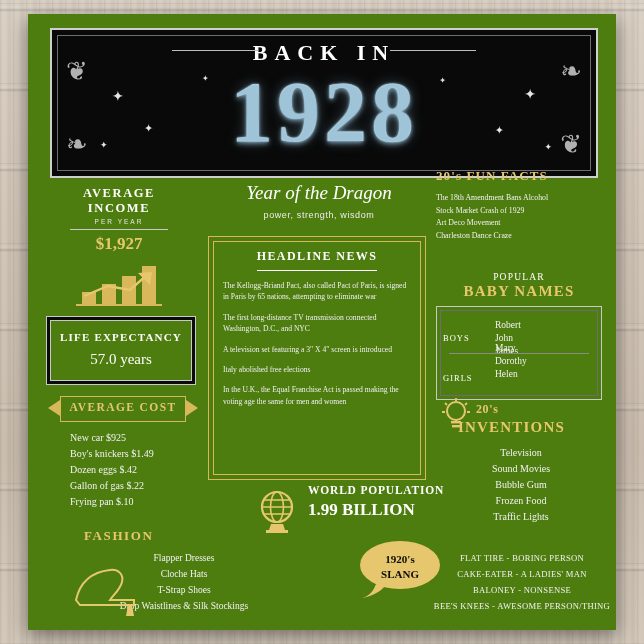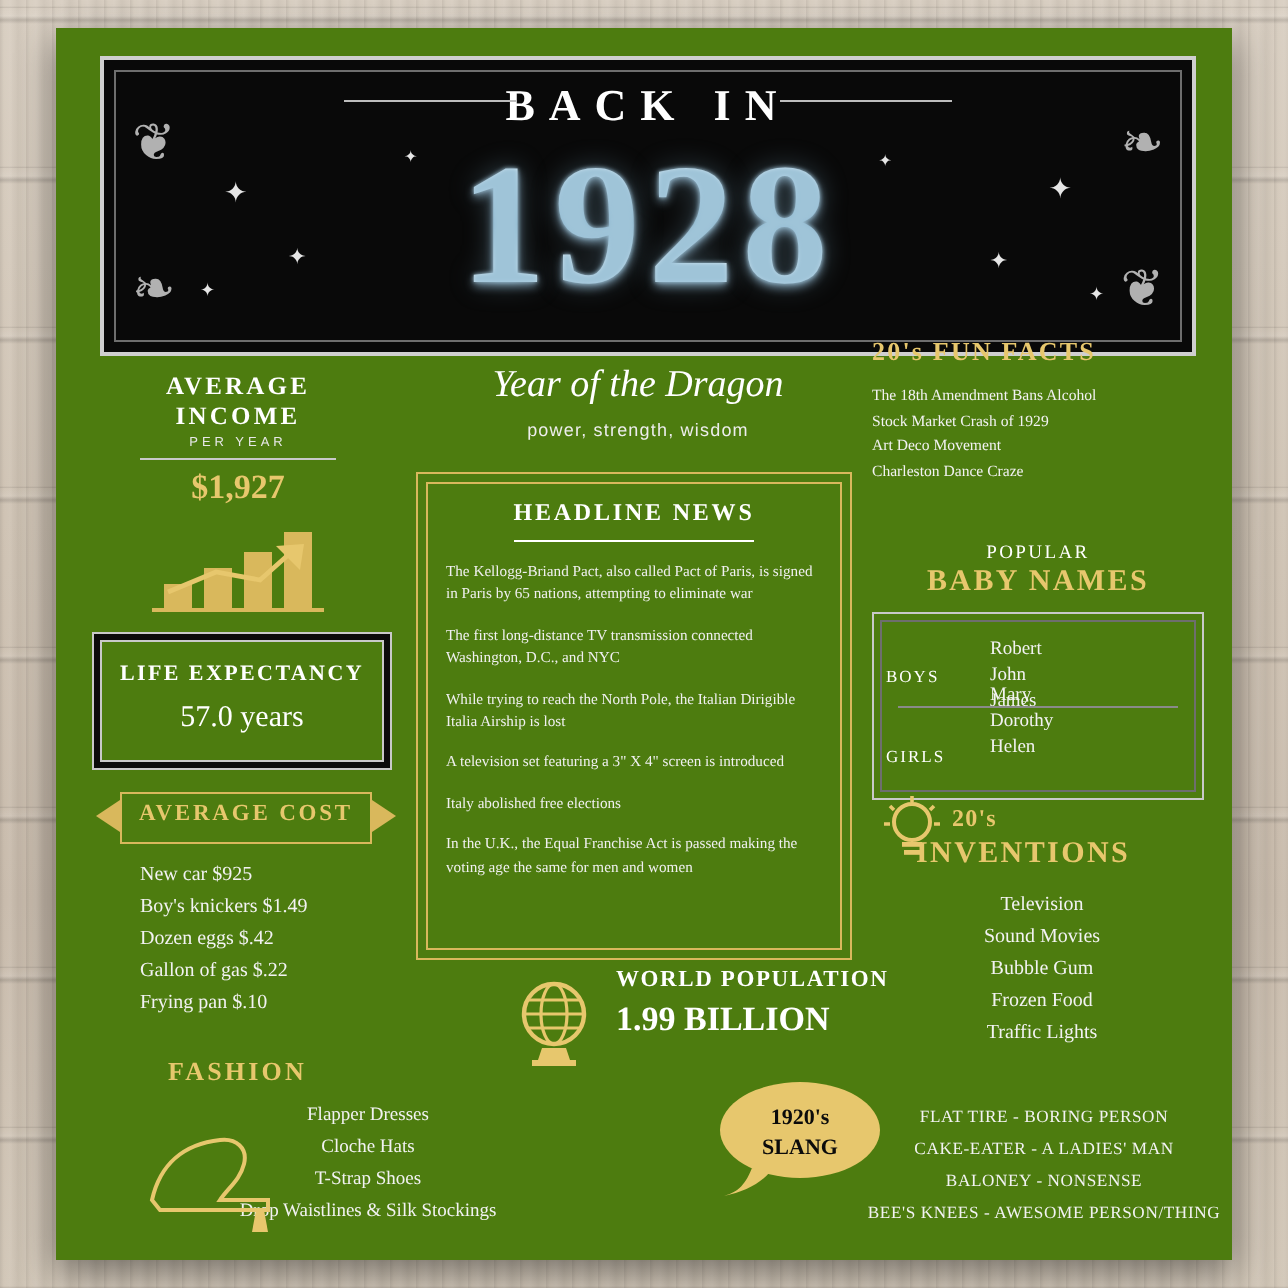--- a/index.html
+++ b/index.html
@@ -214,21 +214,20 @@
     <div class="s">power, strength, wisdom</div>
   </div>
 
   <div class="news">
     <div class="inner"></div>
     <h3>HEADLINE NEWS</h3>
     <div class="rule"></div>
     <div class="items">
       <p>The Kellogg-Briand Pact, also called Pact of Paris, is signed in Paris by 65 nations, attempting to eliminate war</p>
       <p>The first long-distance TV transmission connected Washington, D.C., and NYC</p>
-      <p>While trying to reach the North Pole, the Italian Dirigible Italia Airship is lost</p>
       <p>A television set featuring a 3" X 4" screen is introduced</p>
       <p>Italy abolished free elections</p>
       <p>In the U.K., the Equal Franchise Act is passed making the voting age the same for men and women</p>
     </div>
   </div>
 
   <div class="worldpop">
     <svg class="globe" viewBox="0 0 46 46">
       <ellipse cx="23" cy="19" rx="15" ry="15" fill="none" stroke="#e7c76d" stroke-width="2.2"></ellipse>
       <ellipse cx="23" cy="19" rx="6.5" ry="15" fill="none" stroke="#e7c76d" stroke-width="1.6"></ellipse>

